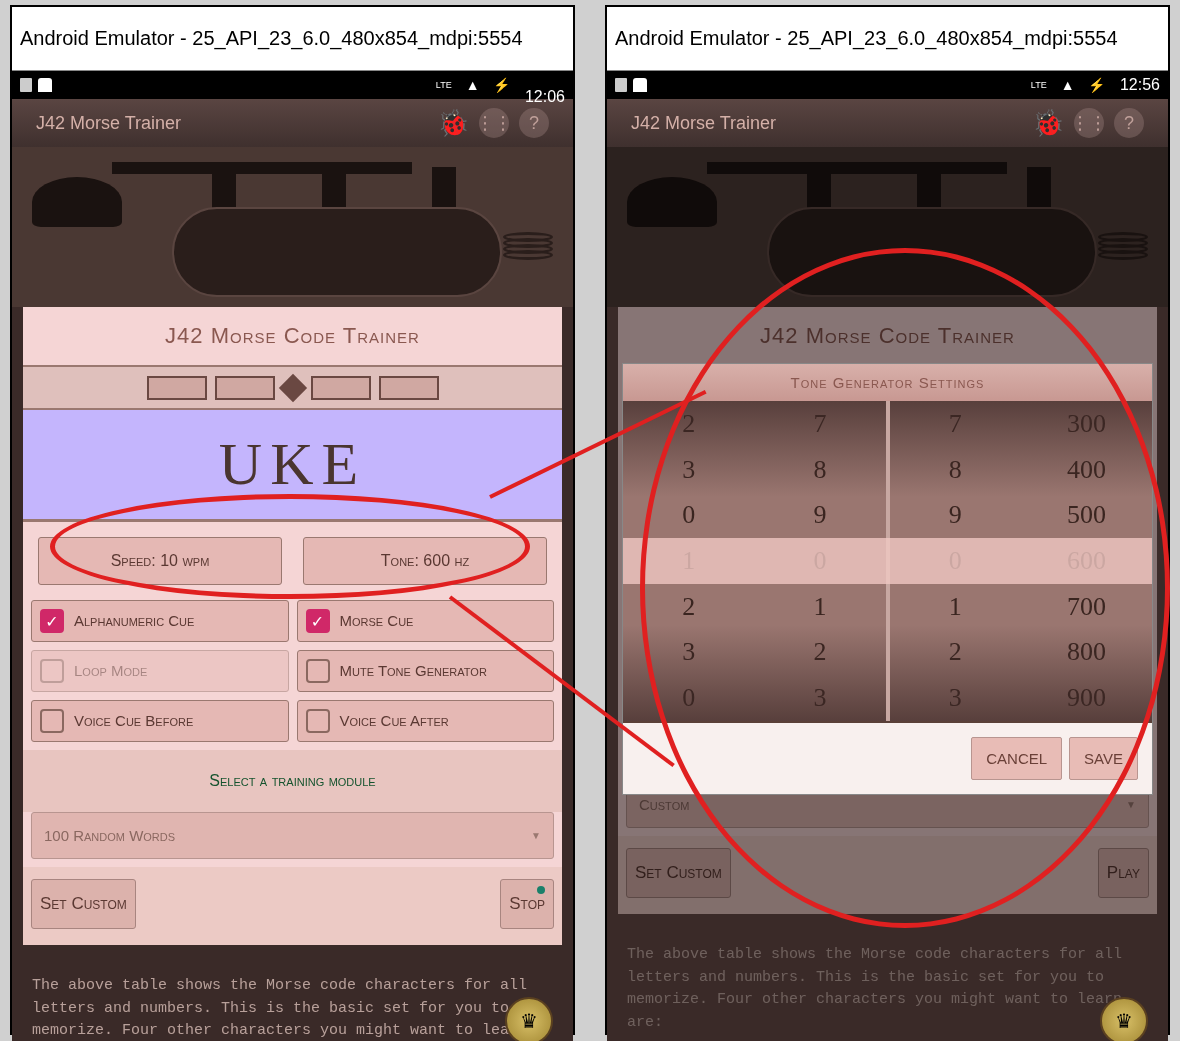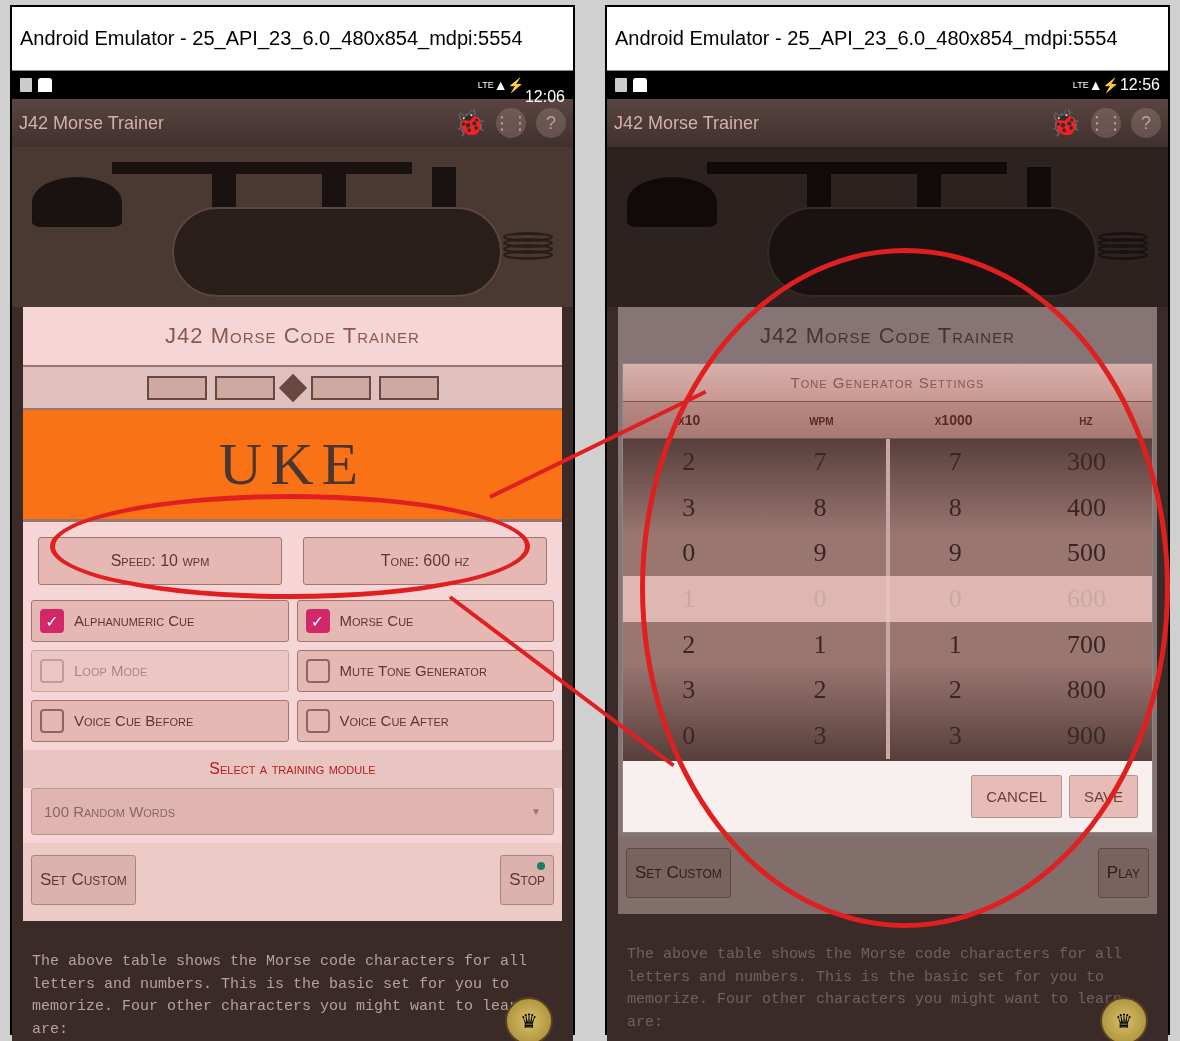--- a/index.html
+++ b/index.html
@@ -4,48 +4,48 @@
 <style>
 * { box-sizing: border-box; margin: 0; padding: 0; }
 body { background: #d0d0d0; font-family: Arial, sans-serif; width: 1180px; height: 1041px; overflow: hidden; position: relative; }
 .panel { position: absolute; width: 565px; background: #fff; border: 2px solid #000; }
 .panel-left { left: 10px; top: 5px; height: 1030px; }
 .panel-right { left: 605px; top: 5px; height: 1030px; }
 .titlebar { background: #fff; padding: 20px 8px; font-size: 20px; border-bottom: 1px solid #888; }
 .phone { background: #3a2a28; height: 992px; position: relative; }
 .statusbar { height: 28px; background: #000; color: #fff; display: flex; align-items: center; padding: 0 8px; font-size: 14px; }
 .statusbar .sb-left { display: flex; gap: 6px; }
-.statusbar .sb-right { margin-left: auto; display: flex; gap: 0; align-items: center; }
+.statusbar .sb-right { margin-left: auto; display: flex; gap: 14px; align-items: center; }
 .sb-sd { background: #ccc; width: 12px; height: 14px; border-radius: 1px; }
 .sb-bug { width: 14px; height: 14px; background: #fff; border-radius: 3px 3px 0 0; }
-.appbar { height: 48px; background: linear-gradient(#5a4542, #3f302e); display: flex; align-items: center; padding: 0 7px; color: #d4b0a8; font-size: 18px; }
+.appbar { height: 48px; background: linear-gradient(#5a4542, #3f302e); display: flex; align-items: center; padding: 0 24px; color: #d4b0a8; font-size: 18px; }
 .appbar .ab-icons { margin-left: auto; display: flex; gap: 10px; }
 .ab-icon { width: 30px; height: 30px; background: rgba(180,150,145,0.3); border-radius: 50%; display: flex; align-items: center; justify-content: center; color: #c0a09a; font-size: 18px; }
 .morse-key-area { height: 160px; background: #4a3833; position: relative; overflow: hidden; }
 .key-knob { position: absolute; left: 20px; top: 30px; width: 90px; height: 50px; background: #1a1210; border-radius: 50% 50% 10% 10%; }
 .key-body { position: absolute; left: 160px; top: 60px; width: 330px; height: 90px; background: #2a1e1b; border-radius: 50px; border: 2px solid #5a4540; }
 .key-arm { position: absolute; left: 100px; top: 15px; width: 300px; height: 12px; background: #1a1210; }
 .key-post { position: absolute; top: 20px; width: 24px; height: 60px; background: #1a1210; }
 .key-spring { position: absolute; right: 20px; top: 85px; width: 50px; height: 50px; }
 .spring-coil { width: 50px; height: 10px; border: 3px solid #2a1e1b; border-radius: 50%; margin-bottom: -4px; }
 .card { margin: 0 11px; background: #f5d5d5; position: relative; }
 .card-title { text-align: center; padding: 16px; font-variant: small-caps; font-size: 22px; color: #8a5850; letter-spacing: 1px; }
 .decoration-row { height: 45px; background: #dfc0bc; border-top: 2px solid #9a7870; border-bottom: 2px solid #9a7870; display: flex; align-items: center; justify-content: center; gap: 8px; }
 .deco-rect { width: 60px; height: 24px; background: #d0a8a2; border: 2px solid #6a4842; }
 .deco-diamond { width: 20px; height: 20px; background: #6a4842; transform: rotate(45deg); }
-.word-display { text-align: center; padding: 20px; font-size: 60px; font-family: Georgia, serif; color: #4a3530; letter-spacing: 8px; background: #f97316; border-bottom: 3px solid #9a7870; }
+.word-display { text-align: center; padding: 20px; font-size: 60px; font-family: Georgia, serif; color: #4a3530; letter-spacing: 8px; background: #c4b5fd; border-bottom: 3px solid #9a7870; }
 .btn-row { display: flex; gap: 21px; padding: 15px; }
 .pink-btn { flex: 1; background: #e5b8b4; border: 1px solid #9a7870; padding: 14px 10px; text-align: center; font-variant: small-caps; font-size: 16px; color: #5a3832; cursor: pointer; border-radius: 3px; }
 .check-row { display: flex; gap: 8px; padding: 0 8px 8px; }
 .check-item { flex: 1; background: #e5b8b4; border: 1px solid #9a7870; padding: 8px; display: flex; align-items: center; gap: 10px; border-radius: 3px; }
 .check-item.disabled { opacity: 0.5; }
 .checkbox { width: 24px; height: 24px; border: 2px solid #8a6860; border-radius: 4px; display: flex; align-items: center; justify-content: center; flex-shrink: 0; }
 .checkbox.checked { background: #d02868; border-color: #d02868; color: #fff; font-size: 16px; }
 .check-label { font-variant: small-caps; font-size: 15px; color: #5a3832; line-height: 1.2; }
-.section-label { text-align: center; padding: 10px; font-variant: small-caps; font-size: 16px; color: #b91c1c; background: #e8c5c0; }
+.section-label { text-align: center; padding: 22px; font-variant: small-caps; font-size: 16px; color: #14532d; background: #e8c5c0; }
 .dropdown { margin: 0 8px 8px; background: #e0b5b0; border: 1px solid #b89590; padding: 14px 12px; font-variant: small-caps; font-size: 15px; color: #8a6860; display: flex; align-items: center; border-radius: 3px; }
 .dropdown .dd-arrow { margin-left: auto; font-size: 10px; color: #9a7870; }
 .bottom-row { display: flex; padding: 12px 8px 16px; background: #eccac5; }
 .bottom-btn { background: #dcb2ac; border: 1px solid #a88580; padding: 14px 8px; font-variant: small-caps; font-size: 17px; color: #5a3832; cursor: pointer; border-radius: 3px; }
 .bottom-right { margin-left: auto; position: relative; }
 .status-dot { position: absolute; top: 6px; right: 8px; width: 8px; height: 8px; background: #1a806a; border-radius: 50%; }
 .footer-text { padding: 30px 20px 10px; color: #b8a09a; font-family: 'Courier New', monospace; font-size: 15px; line-height: 1.5; }
 .footer-list { padding: 6px 40px; color: #b8a09a; font-family: 'Courier New', monospace; font-size: 15px; }
 .fab { position: absolute; right: 20px; width: 48px; height: 48px; background: radial-gradient(#d8c068, #a08530); border-radius: 50%; border: 2px solid #5a4020; display:flex; align-items:center; justify-content:center; font-size:20px; }
 .fab-left { bottom: 18px; }
@@ -246,26 +246,20 @@
       <div class="bottom-row">
         <div class="bottom-btn">Set Custom</div>
         <div class="bottom-btn bottom-right">Play</div>
       </div>
     </div>
 
     <div class="dialog-overlay">
       <div style="height:56px;"></div>
       <div class="dialog">
         <div class="dialog-header">Tone Generator Settings</div>
-        <div class="picker-headers">
-          <div class="picker-header">x10</div>
-          <div class="picker-header">wpm</div>
-          <div class="picker-header">x1000</div>
-          <div class="picker-header">hz</div>
-        </div>
         <div class="picker-body">
           <div class="picker-highlight"></div>
           <div class="picker-col">
             <div class="picker-item">2</div>
             <div class="picker-item">3</div>
             <div class="picker-item">0</div>
             <div class="picker-item">1</div>
             <div class="picker-item">2</div>
             <div class="picker-item">3</div>
             <div class="picker-item">0</div>

